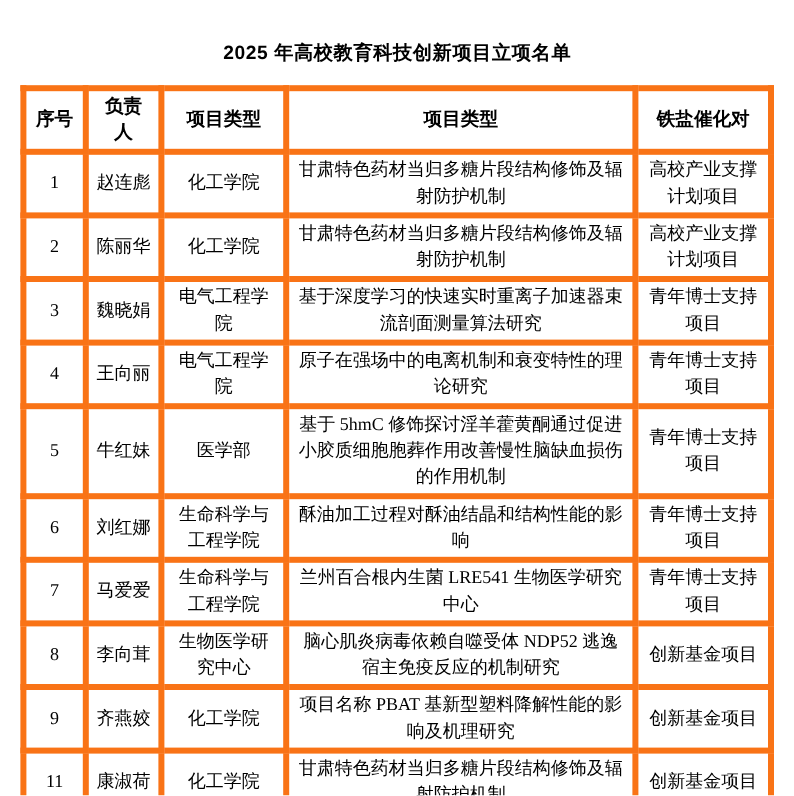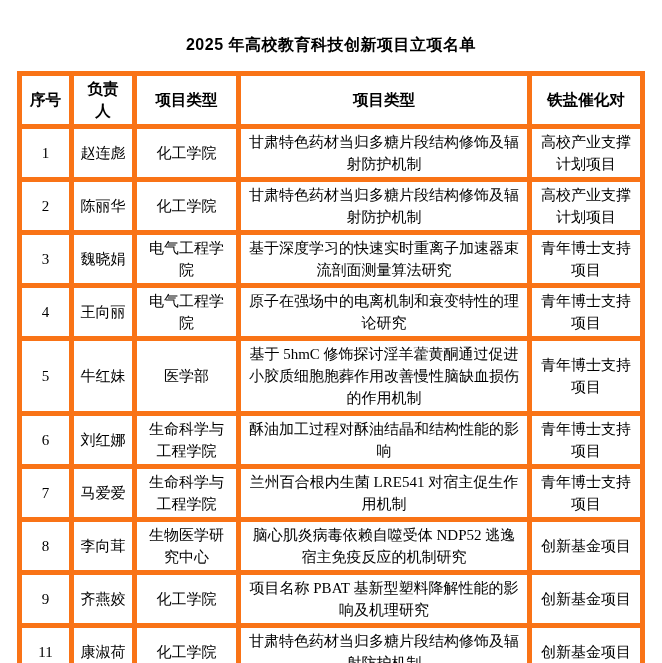--- a/index.html
+++ b/index.html
@@ -122,21 +122,21 @@
         <td>6</td>
         <td>刘红娜</td>
         <td>生命科学与工程学院</td>
         <td>酥油加工过程对酥油结晶和结构性能的影响</td>
         <td>青年博士支持项目</td>
       </tr>
       <tr>
         <td>7</td>
         <td>马爱爱</td>
         <td>生命科学与工程学院</td>
-        <td>兰州百合根内生菌 LRE541 对宿主促生作用机制</td>
+        <td>兰州百合根内生菌 LRE541 生物医学研究中心</td>
         <td>青年博士支持项目</td>
       </tr>
       <tr>
         <td>8</td>
         <td>李向茸</td>
         <td>生物医学研究中心</td>
         <td>脑心肌炎病毒依赖自噬受体 NDP52 逃逸宿主免疫反应的机制研究</td>
         <td>创新基金项目</td>
       </tr>
       <tr>

